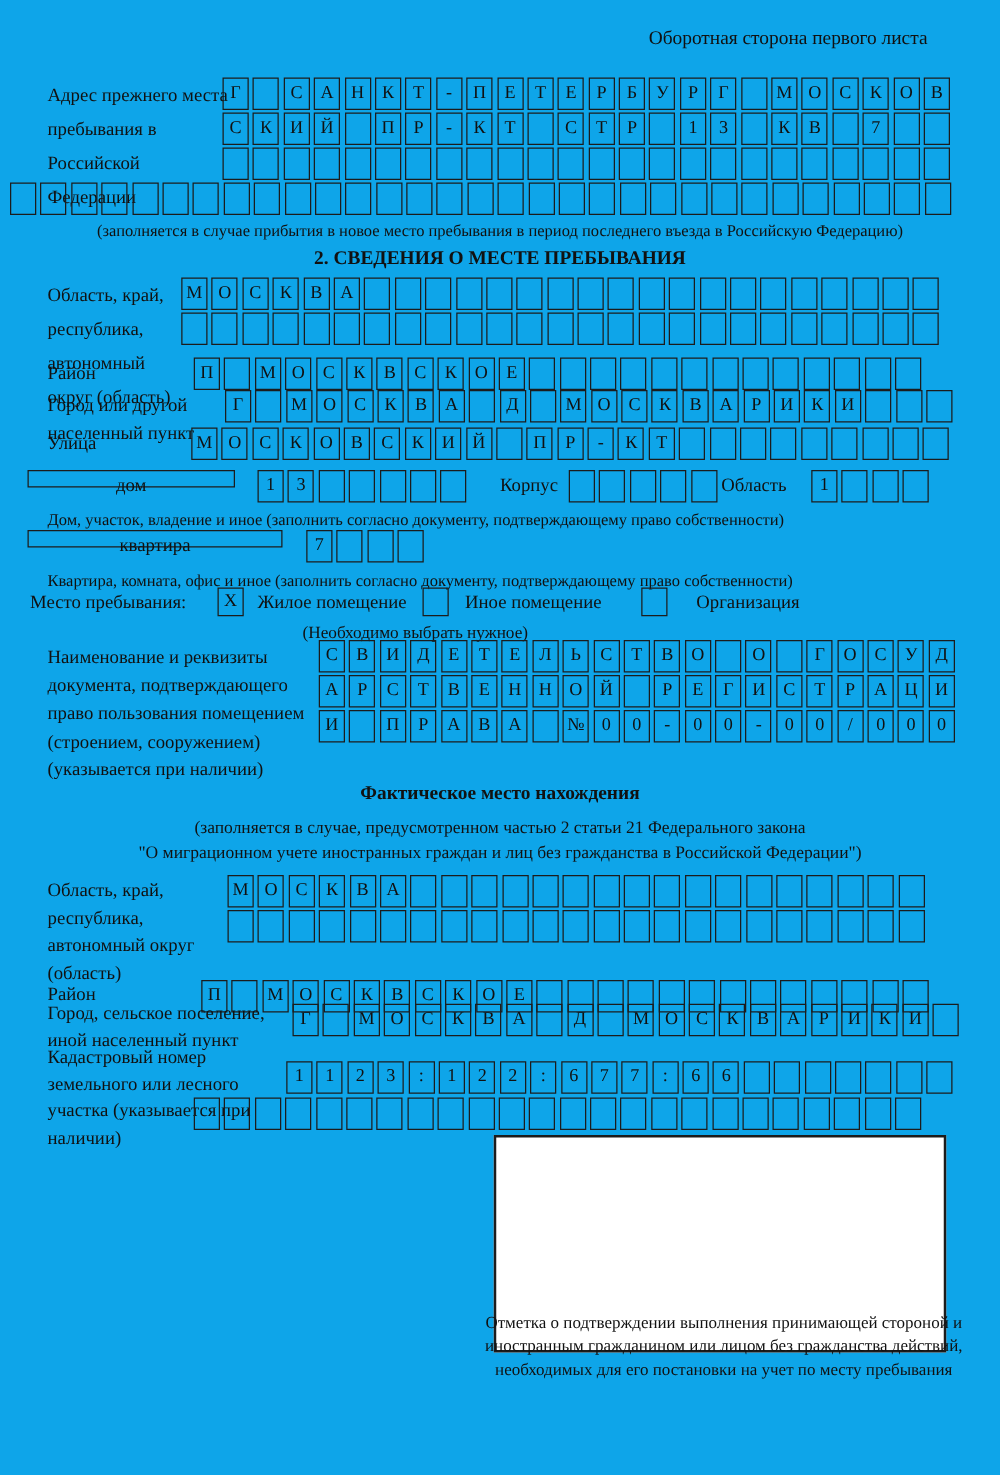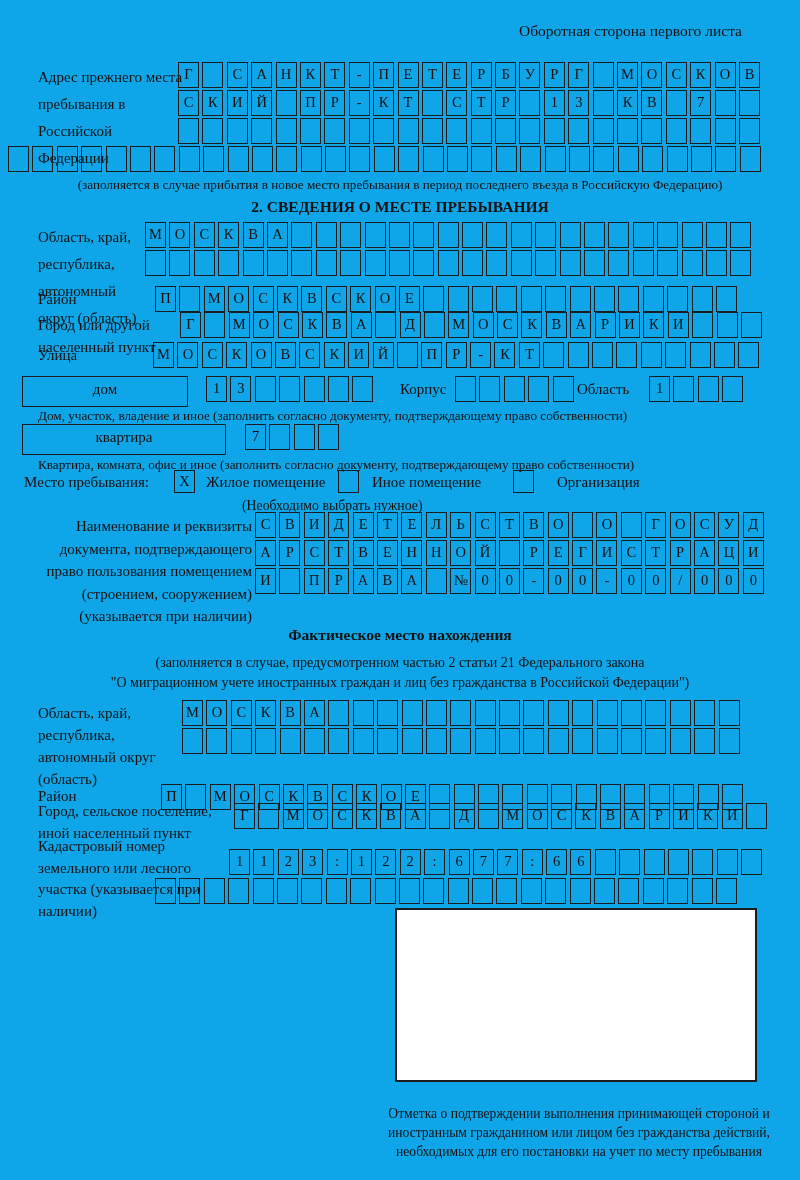--- a/index.html
+++ b/index.html
@@ -15,21 +15,21 @@
   .note{position:absolute;font-size:13.2px;line-height:17px;}
   .center{left:0;width:100%;text-align:center;}
   .cellrow{position:absolute;white-space:nowrap;font-size:0;}
   .cell{
     display:inline-block;box-sizing:border-box;
     width:21px;height:26px;border:1.6px solid #1c1c1c;margin-right:3.4px;
     text-align:center;font-size:14.5px;line-height:23px;vertical-align:top;
     font-family:"Liberation Serif","DejaVu Serif",serif;color:#111;
   }
   .wbox{
-    position:absolute;box-sizing:border-box;height:31px;border:1.8px solid #1c1c1c;
+    position:absolute;box-sizing:border-box;height:14px;border:1.8px solid #1c1c1c;
     text-align:center;font-size:15px;line-height:24px;
   }
   .chk{
     position:absolute;box-sizing:border-box;width:21px;height:23px;border:1.7px solid #1c1c1c;
     text-align:center;font-size:14.5px;line-height:20px;
   }
   .bigbox{position:absolute;box-sizing:border-box;border:2px solid #1c1c1c;background:#fff;}
 </style>
 </head>
 <body>
@@ -74,21 +74,21 @@
 
   <span class="lbl" style="left:24px;top:472px;">Место пребывания:</span>
   <div class="chk" style="left:174px;top:470px;">X</div>
   <span class="lbl" style="left:206px;top:472px;">Жилое помещение</span>
   <div class="chk" style="left:338px;top:470px;"></div>
   <span class="lbl" style="left:372px;top:472px;">Иное помещение</span>
   <div class="chk" style="left:513px;top:470px;"></div>
   <span class="lbl" style="left:557px;top:472px;">Организация</span>
   <div class="note" style="left:242px;top:497px;font-size:13.8px;">(Необходимо выбрать нужное)</div>
 
-  <div class="lbl" style="left:38px;top:515px;width:214px;line-height:22.5px;text-align:right;">Наименование и реквизиты документа, подтверждающего право пользования помещением (строением, сооружением) (указывается при наличии)</div>
+  <div class="lbl" style="left:38px;top:515px;width:214px;line-height:22.5px;">Наименование и реквизиты документа, подтверждающего право пользования помещением (строением, сооружением) (указывается при наличии)</div>
   <div class="cellrow" style="left:255px;top:512px;"><span class="cell">С</span><span class="cell">В</span><span class="cell">И</span><span class="cell">Д</span><span class="cell">Е</span><span class="cell">Т</span><span class="cell">Е</span><span class="cell">Л</span><span class="cell">Ь</span><span class="cell">С</span><span class="cell">Т</span><span class="cell">В</span><span class="cell">О</span><span class="cell"></span><span class="cell">О</span><span class="cell"></span><span class="cell">Г</span><span class="cell">О</span><span class="cell">С</span><span class="cell">У</span><span class="cell">Д</span></div>
   <div class="cellrow" style="left:255px;top:540px;"><span class="cell">А</span><span class="cell">Р</span><span class="cell">С</span><span class="cell">Т</span><span class="cell">В</span><span class="cell">Е</span><span class="cell">Н</span><span class="cell">Н</span><span class="cell">О</span><span class="cell">Й</span><span class="cell"></span><span class="cell">Р</span><span class="cell">Е</span><span class="cell">Г</span><span class="cell">И</span><span class="cell">С</span><span class="cell">Т</span><span class="cell">Р</span><span class="cell">А</span><span class="cell">Ц</span><span class="cell">И</span></div>
   <div class="cellrow" style="left:255px;top:568px;"><span class="cell">И</span><span class="cell"></span><span class="cell">П</span><span class="cell">Р</span><span class="cell">А</span><span class="cell">В</span><span class="cell">А</span><span class="cell"></span><span class="cell">№</span><span class="cell">0</span><span class="cell">0</span><span class="cell">-</span><span class="cell">0</span><span class="cell">0</span><span class="cell">-</span><span class="cell">0</span><span class="cell">0</span><span class="cell">/</span><span class="cell">0</span><span class="cell">0</span><span class="cell">0</span></div>
 
   <div class="h" style="top:626px;">Фактическое место нахождения</div>
   <div class="note center" style="top:654px;font-size:14px;">(заполняется в случае, предусмотренном частью 2 статьи 21 Федерального закона</div>
   <div class="note center" style="top:674px;font-size:14px;">"О миграционном учете иностранных граждан и лиц без гражданства в Российской Федерации")</div>
 
   <div class="lbl" style="left:38px;top:702px;width:150px;line-height:22px;">Область, край, республика, автономный округ (область)</div>
   <div class="cellrow" style="left:182px;top:700px;"><span class="cell">М</span><span class="cell">О</span><span class="cell">С</span><span class="cell">К</span><span class="cell">В</span><span class="cell">А</span><span class="cell"></span><span class="cell"></span><span class="cell"></span><span class="cell"></span><span class="cell"></span><span class="cell"></span><span class="cell"></span><span class="cell"></span><span class="cell"></span><span class="cell"></span><span class="cell"></span><span class="cell"></span><span class="cell"></span><span class="cell"></span><span class="cell"></span><span class="cell"></span><span class="cell"></span></div>
@@ -98,15 +98,15 @@
   <div class="cellrow" style="left:161px;top:784px;"><span class="cell">П</span><span class="cell"></span><span class="cell">М</span><span class="cell">О</span><span class="cell">С</span><span class="cell">К</span><span class="cell">В</span><span class="cell">С</span><span class="cell">К</span><span class="cell">О</span><span class="cell">Е</span><span class="cell"></span><span class="cell"></span><span class="cell"></span><span class="cell"></span><span class="cell"></span><span class="cell"></span><span class="cell"></span><span class="cell"></span><span class="cell"></span><span class="cell"></span><span class="cell"></span><span class="cell"></span><span class="cell"></span></div>
 
   <div class="lbl" style="left:38px;top:801px;width:198px;line-height:21.5px;">Город, сельское поселение, иной населенный пункт</div>
   <div class="cellrow" style="left:234px;top:803px;"><span class="cell">Г</span><span class="cell"></span><span class="cell">М</span><span class="cell">О</span><span class="cell">С</span><span class="cell">К</span><span class="cell">В</span><span class="cell">А</span><span class="cell"></span><span class="cell">Д</span><span class="cell"></span><span class="cell">М</span><span class="cell">О</span><span class="cell">С</span><span class="cell">К</span><span class="cell">В</span><span class="cell">А</span><span class="cell">Р</span><span class="cell">И</span><span class="cell">К</span><span class="cell">И</span><span class="cell"></span></div>
 
   <div class="lbl" style="left:38px;top:836px;width:184px;line-height:21.5px;">Кадастровый номер земельного или лесного участка (указывается при наличии)</div>
   <div class="cellrow" style="left:229px;top:849px;"><span class="cell">1</span><span class="cell">1</span><span class="cell">2</span><span class="cell">3</span><span class="cell">:</span><span class="cell">1</span><span class="cell">2</span><span class="cell">2</span><span class="cell">:</span><span class="cell">6</span><span class="cell">7</span><span class="cell">7</span><span class="cell">:</span><span class="cell">6</span><span class="cell">6</span><span class="cell"></span><span class="cell"></span><span class="cell"></span><span class="cell"></span><span class="cell"></span><span class="cell"></span><span class="cell"></span></div>
   <div class="cellrow" style="left:155px;top:878px;"><span class="cell"></span><span class="cell"></span><span class="cell"></span><span class="cell"></span><span class="cell"></span><span class="cell"></span><span class="cell"></span><span class="cell"></span><span class="cell"></span><span class="cell"></span><span class="cell"></span><span class="cell"></span><span class="cell"></span><span class="cell"></span><span class="cell"></span><span class="cell"></span><span class="cell"></span><span class="cell"></span><span class="cell"></span><span class="cell"></span><span class="cell"></span><span class="cell"></span><span class="cell"></span><span class="cell"></span></div>
 
   <div class="bigbox" style="left:395px;top:908px;width:362px;height:174px;"></div>
-  <div class="note" style="left:385px;top:1104px;width:388px;text-align:center;font-size:13.6px;line-height:19px;">Отметка о подтверждении выполнения принимающей стороной и иностранным гражданином или лицом без гражданства действий, необходимых для его постановки на учет по месту пребывания</div>
+  <div class="note" style="left:385px;top:1048px;width:388px;text-align:center;font-size:13.6px;line-height:19px;">Отметка о подтверждении выполнения принимающей стороной и иностранным гражданином или лицом без гражданства действий, необходимых для его постановки на учет по месту пребывания</div>
 
 </div>
 
 </body></html>

